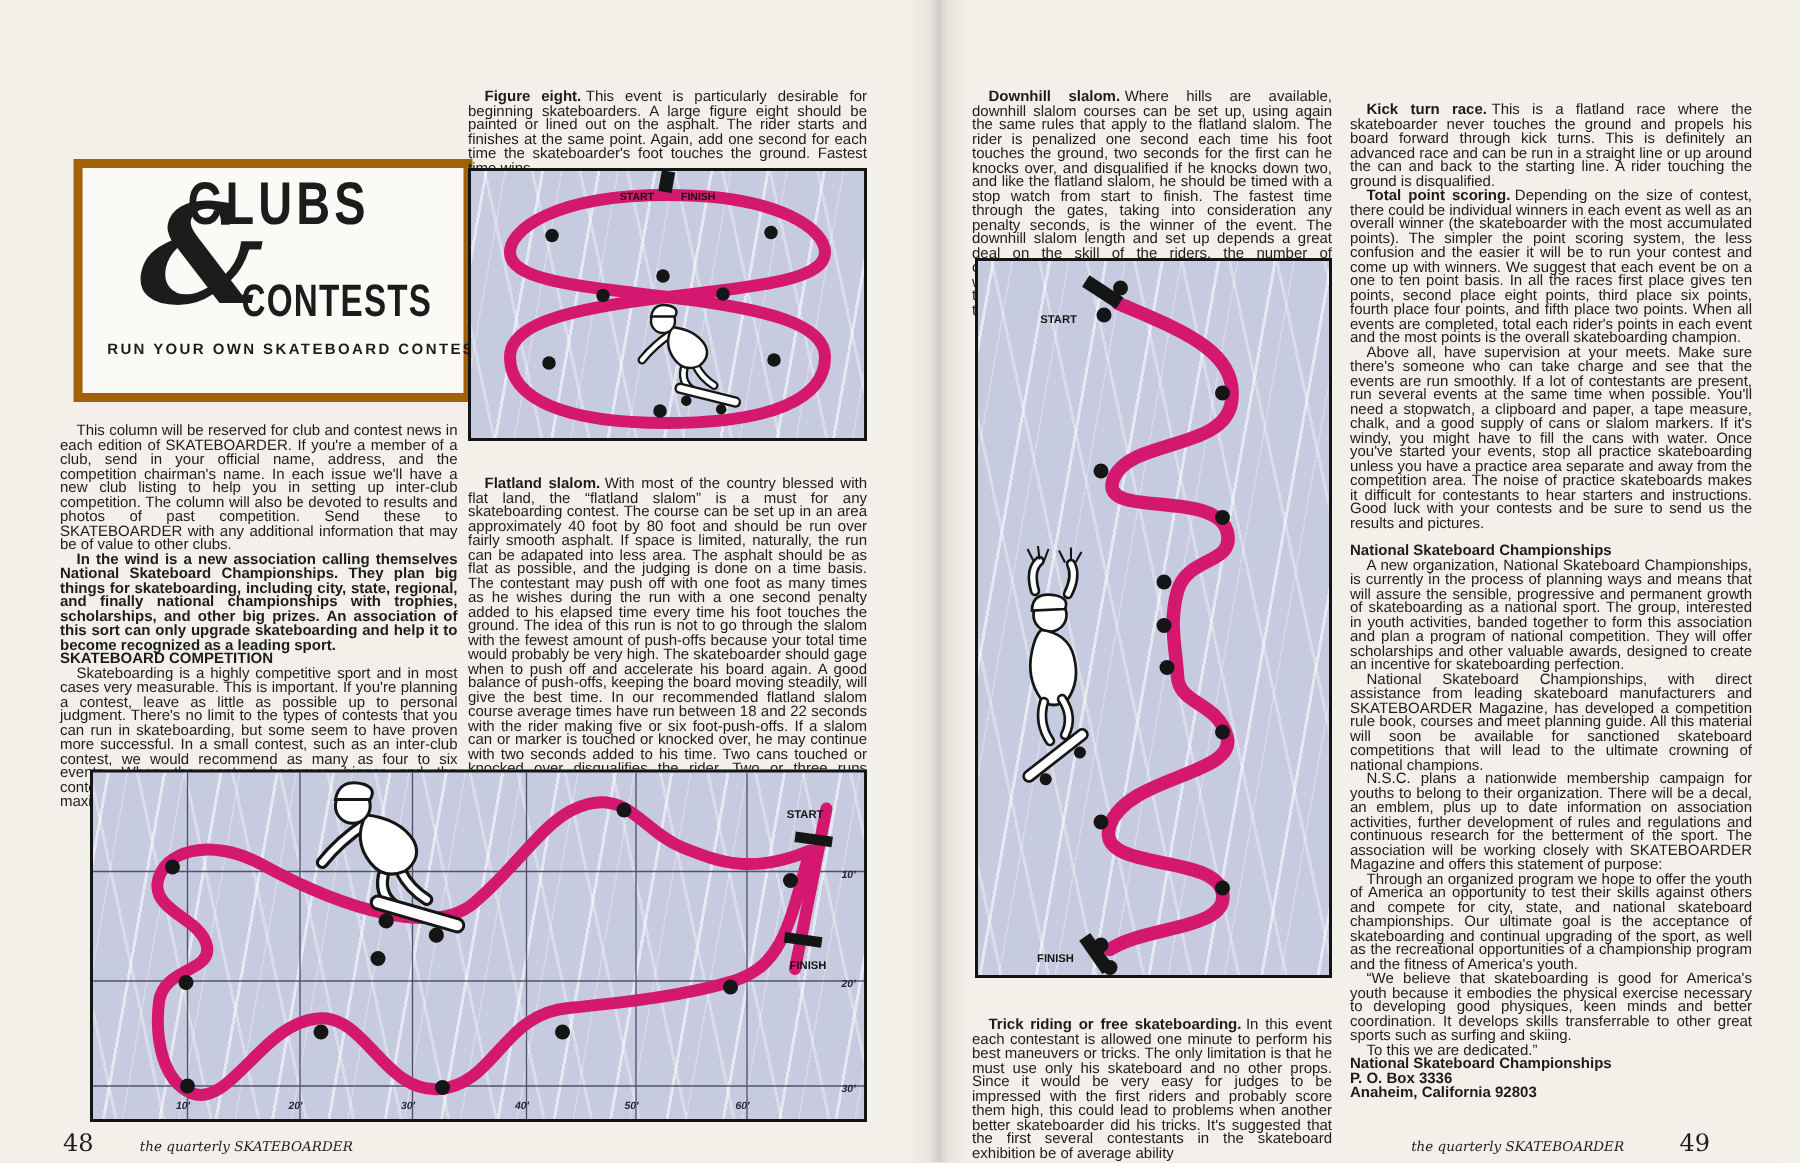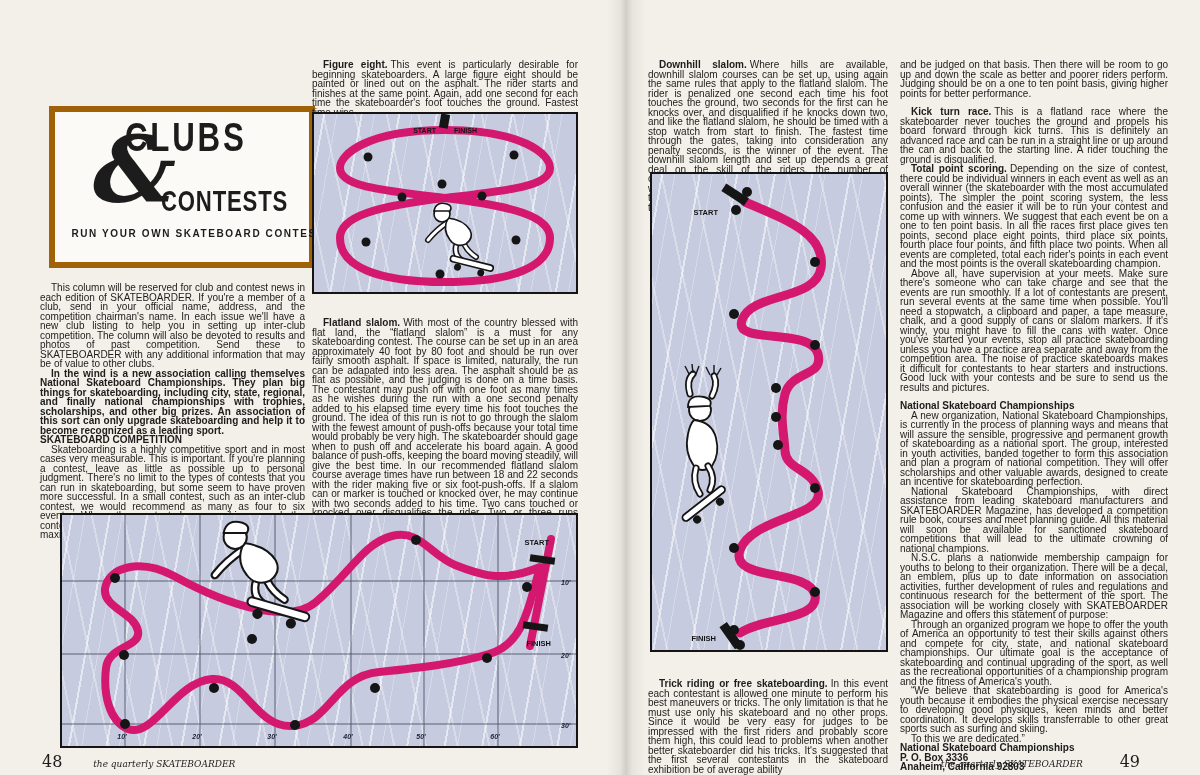--- a/index.html
+++ b/index.html
@@ -254,21 +254,20 @@
         </g>
       </g>
     </svg>
   </div>
 
   <div class="abs body-text" style="left:648px; top:659px; width:240px;">
     <p><span class="lead">Trick riding or free skateboarding.</span><span>In this event each contestant is allowed one minute to perform his best maneuvers or tricks. The only limitation is that he must use only his skateboard and no other props. Since it would be very easy for judges to be impressed with the first riders and probably score them high, this could lead to problems when another better skateboarder did his tricks. It's suggested that the first several contestants in the skateboard exhibition be of average ability</span></p>
   </div>
 
   <div class="abs body-text" style="left:900px; top:40px; width:268px;">
-    <p class="noindent">and be judged on that basis. Then there will be room to go up and down the scale as better and poorer riders perform. Judging should be on a one to ten point basis, giving higher points for better performance.</p>
     <p class="gap"><span class="lead">Kick turn race.</span><span>This is a flatland race where the skateboarder never touches the ground and propels his board forward through kick turns. This is definitely an advanced race and can be run in a straight line or up around the can and back to the starting line. A rider touching the ground is disqualified.</span></p>
     <p><span class="lead">Total point scoring.</span><span>Depending on the size of contest, there could be individual winners in each event as well as an overall winner (the skateboarder with the most accumulated points). The simpler the point scoring system, the less confusion and the easier it will be to run your contest and come up with winners. We suggest that each event be on a one to ten point basis. In all the races first place gives ten points, second place eight points, third place six points, fourth place four points, and fifth place two points. When all events are completed, total each rider's points in each event and the most points is the overall skateboarding champion.</span></p>
     <p>Above all, have supervision at your meets. Make sure there's someone who can take charge and see that the events are run smoothly. If a lot of contestants are present, run several events at the same time when possible. You'll need a stopwatch, a clipboard and paper, a tape measure, chalk, and a good supply of cans or slalom markers. If it's windy, you might have to fill the cans with water. Once you've started your events, stop all practice skateboarding unless you have a practice area separate and away from the competition area. The noise of practice skateboards makes it difficult for contestants to hear starters and instructions. Good luck with your contests and be sure to send us the results and pictures.</p>
     <p class="subhead gap">National Skateboard Championships</p>
     <p>A new organization, National Skateboard Championships, is currently in the process of planning ways and means that will assure the sensible, progressive and permanent growth of skateboarding as a national sport. The group, interested in youth activities, banded together to form this association and plan a program of national competition. They will offer scholarships and other valuable awards, designed to create an incentive for skateboarding perfection.</p>
     <p>National Skateboard Championships, with direct assistance from leading skateboard manufacturers and SKATEBOARDER Magazine, has developed a competition rule book, courses and meet planning guide. All this material will soon be available for sanctioned skateboard competitions that will lead to the ultimate crowning of national champions.</p>
     <p>N.S.C. plans a nationwide membership campaign for youths to belong to their organization. There will be a decal, an emblem, plus up to date information on association activities, further development of rules and regulations and continuous research for the betterment of the sport. The association will be working closely with SKATEBOARDER Magazine and offers this statement of purpose:</p>
     <p>Through an organized program we hope to offer the youth of America an opportunity to test their skills against others and compete for city, state, and national skateboard championships. Our ultimate goal is the acceptance of skateboarding and continual upgrading of the sport, as well as the recreational opportunities of a championship program and the fitness of America's youth.</p>
     <p>“We believe that skateboarding is good for America's youth because it embodies the physical exercise necessary to developing good physiques, keen minds and better coordination. It develops skills transferrable to other great sports such as surfing and skiing.</p>
     <p>To this we are dedicated.”</p>

